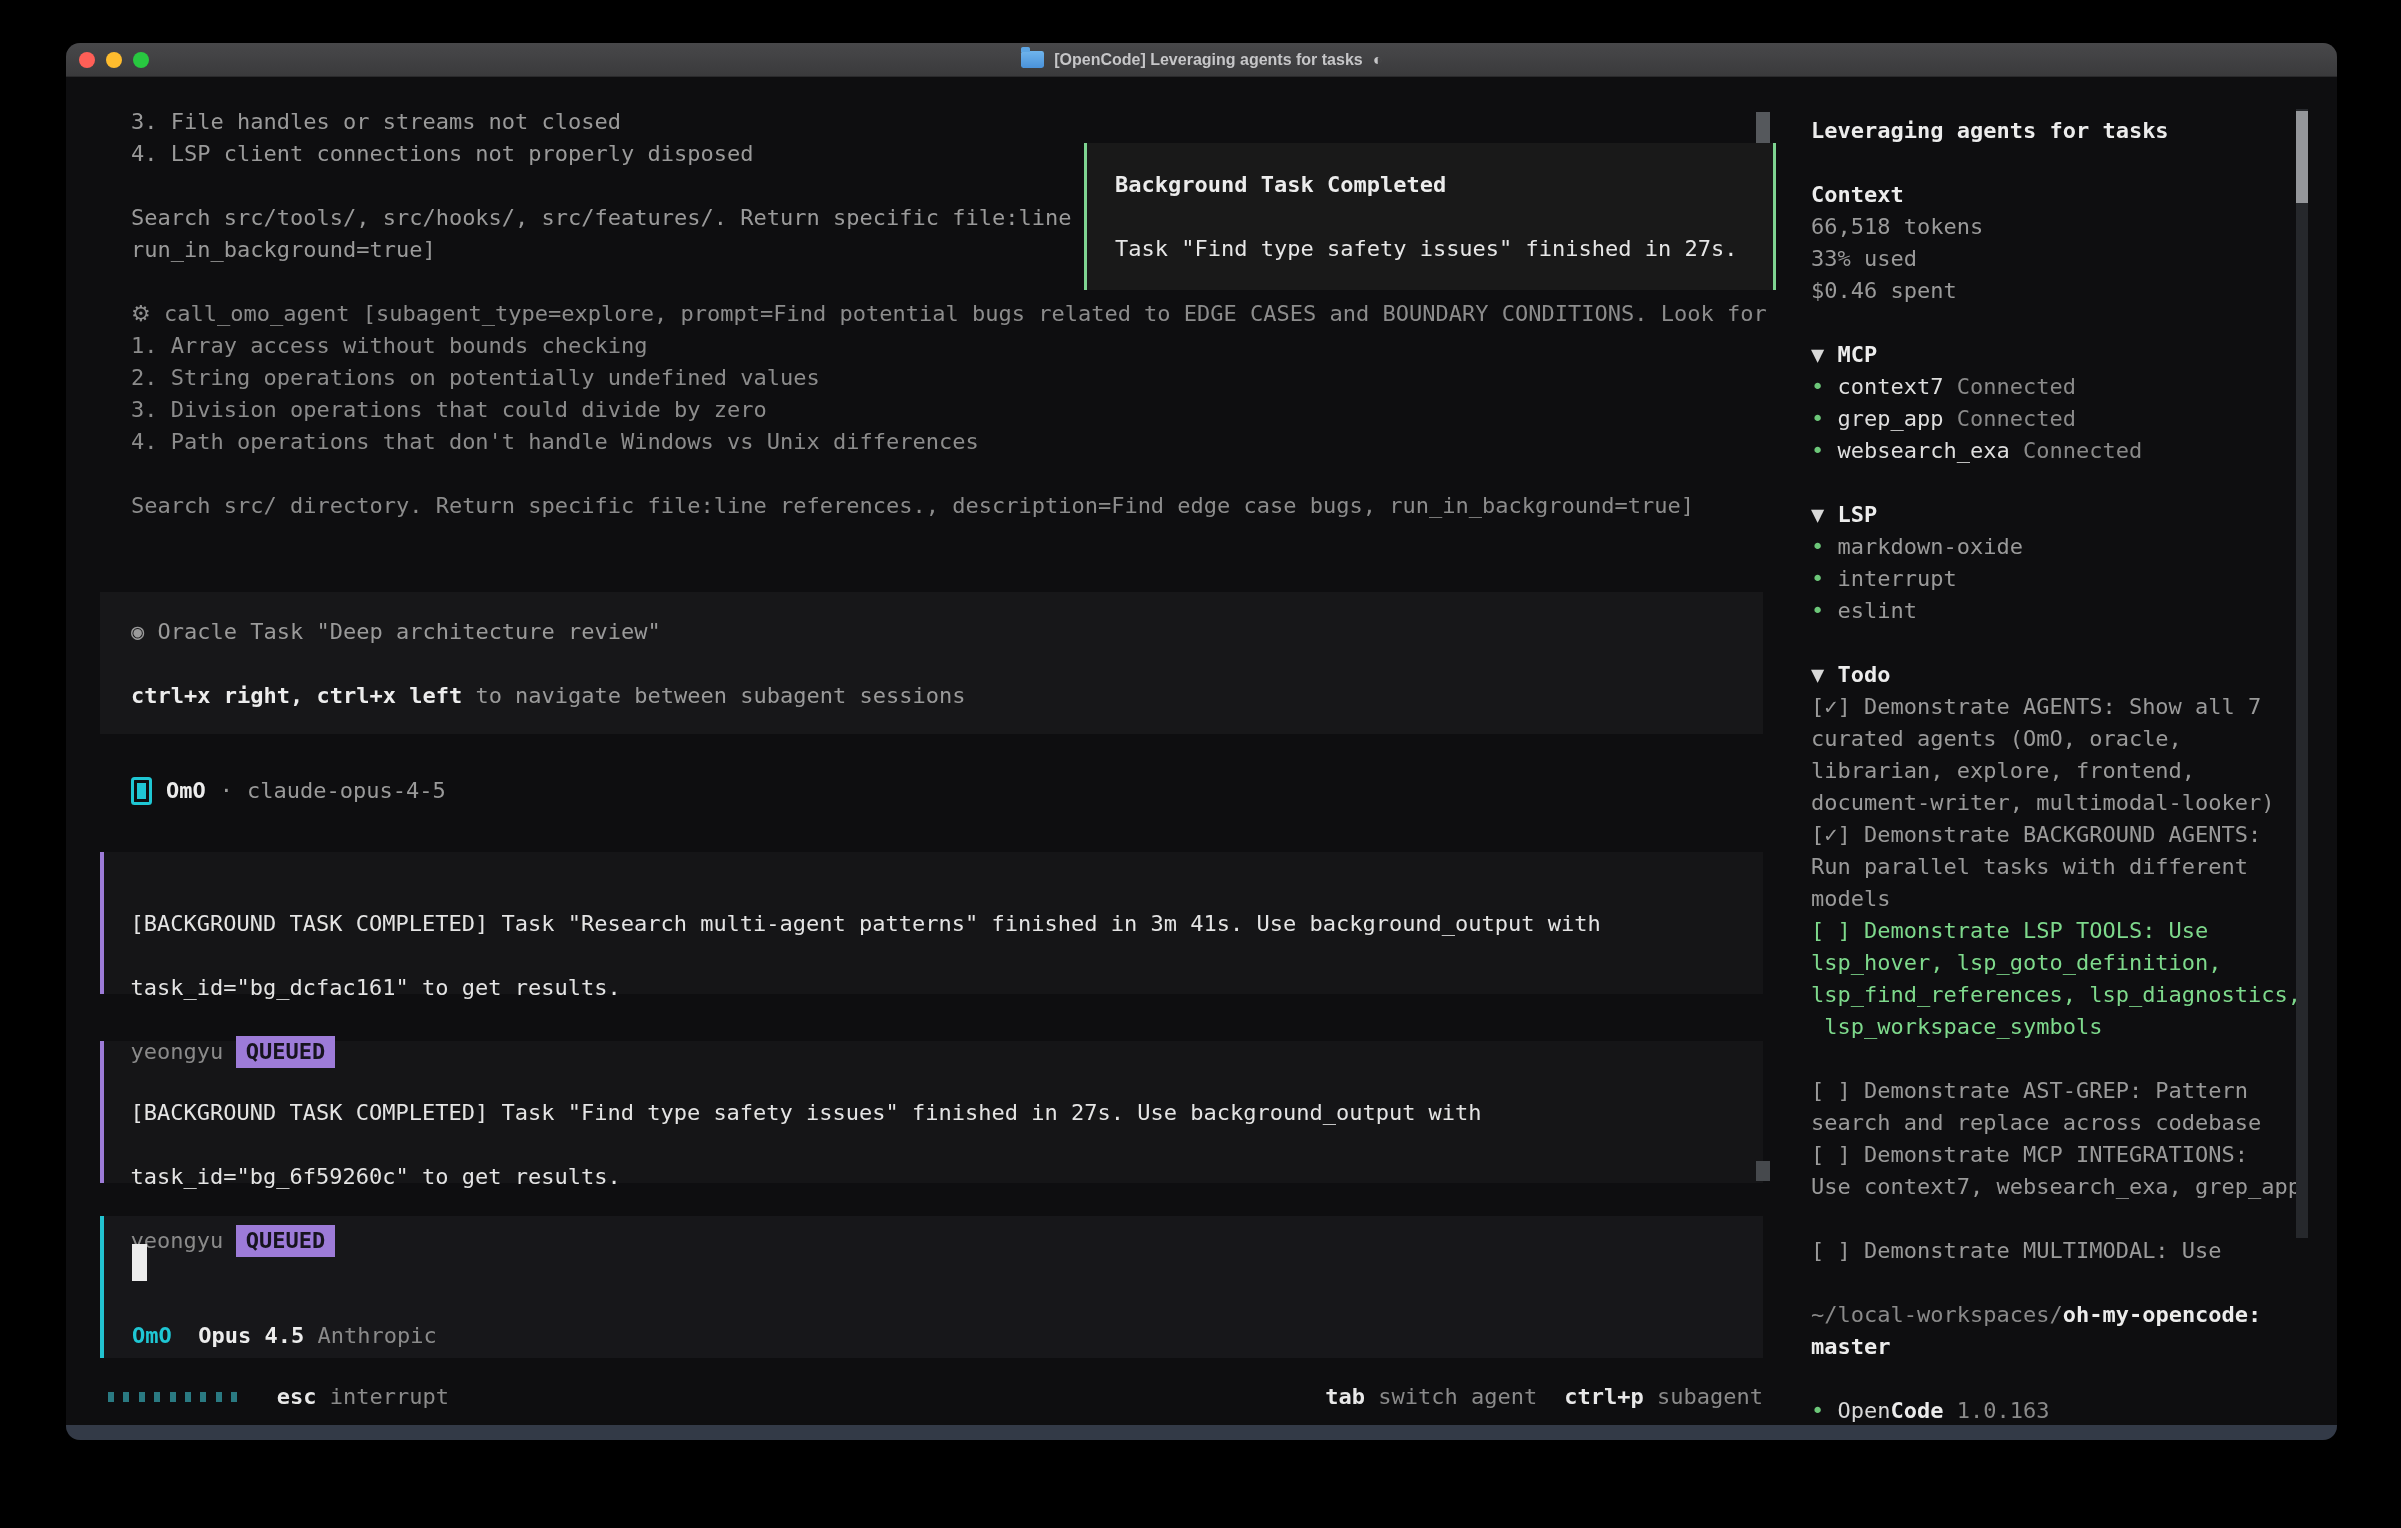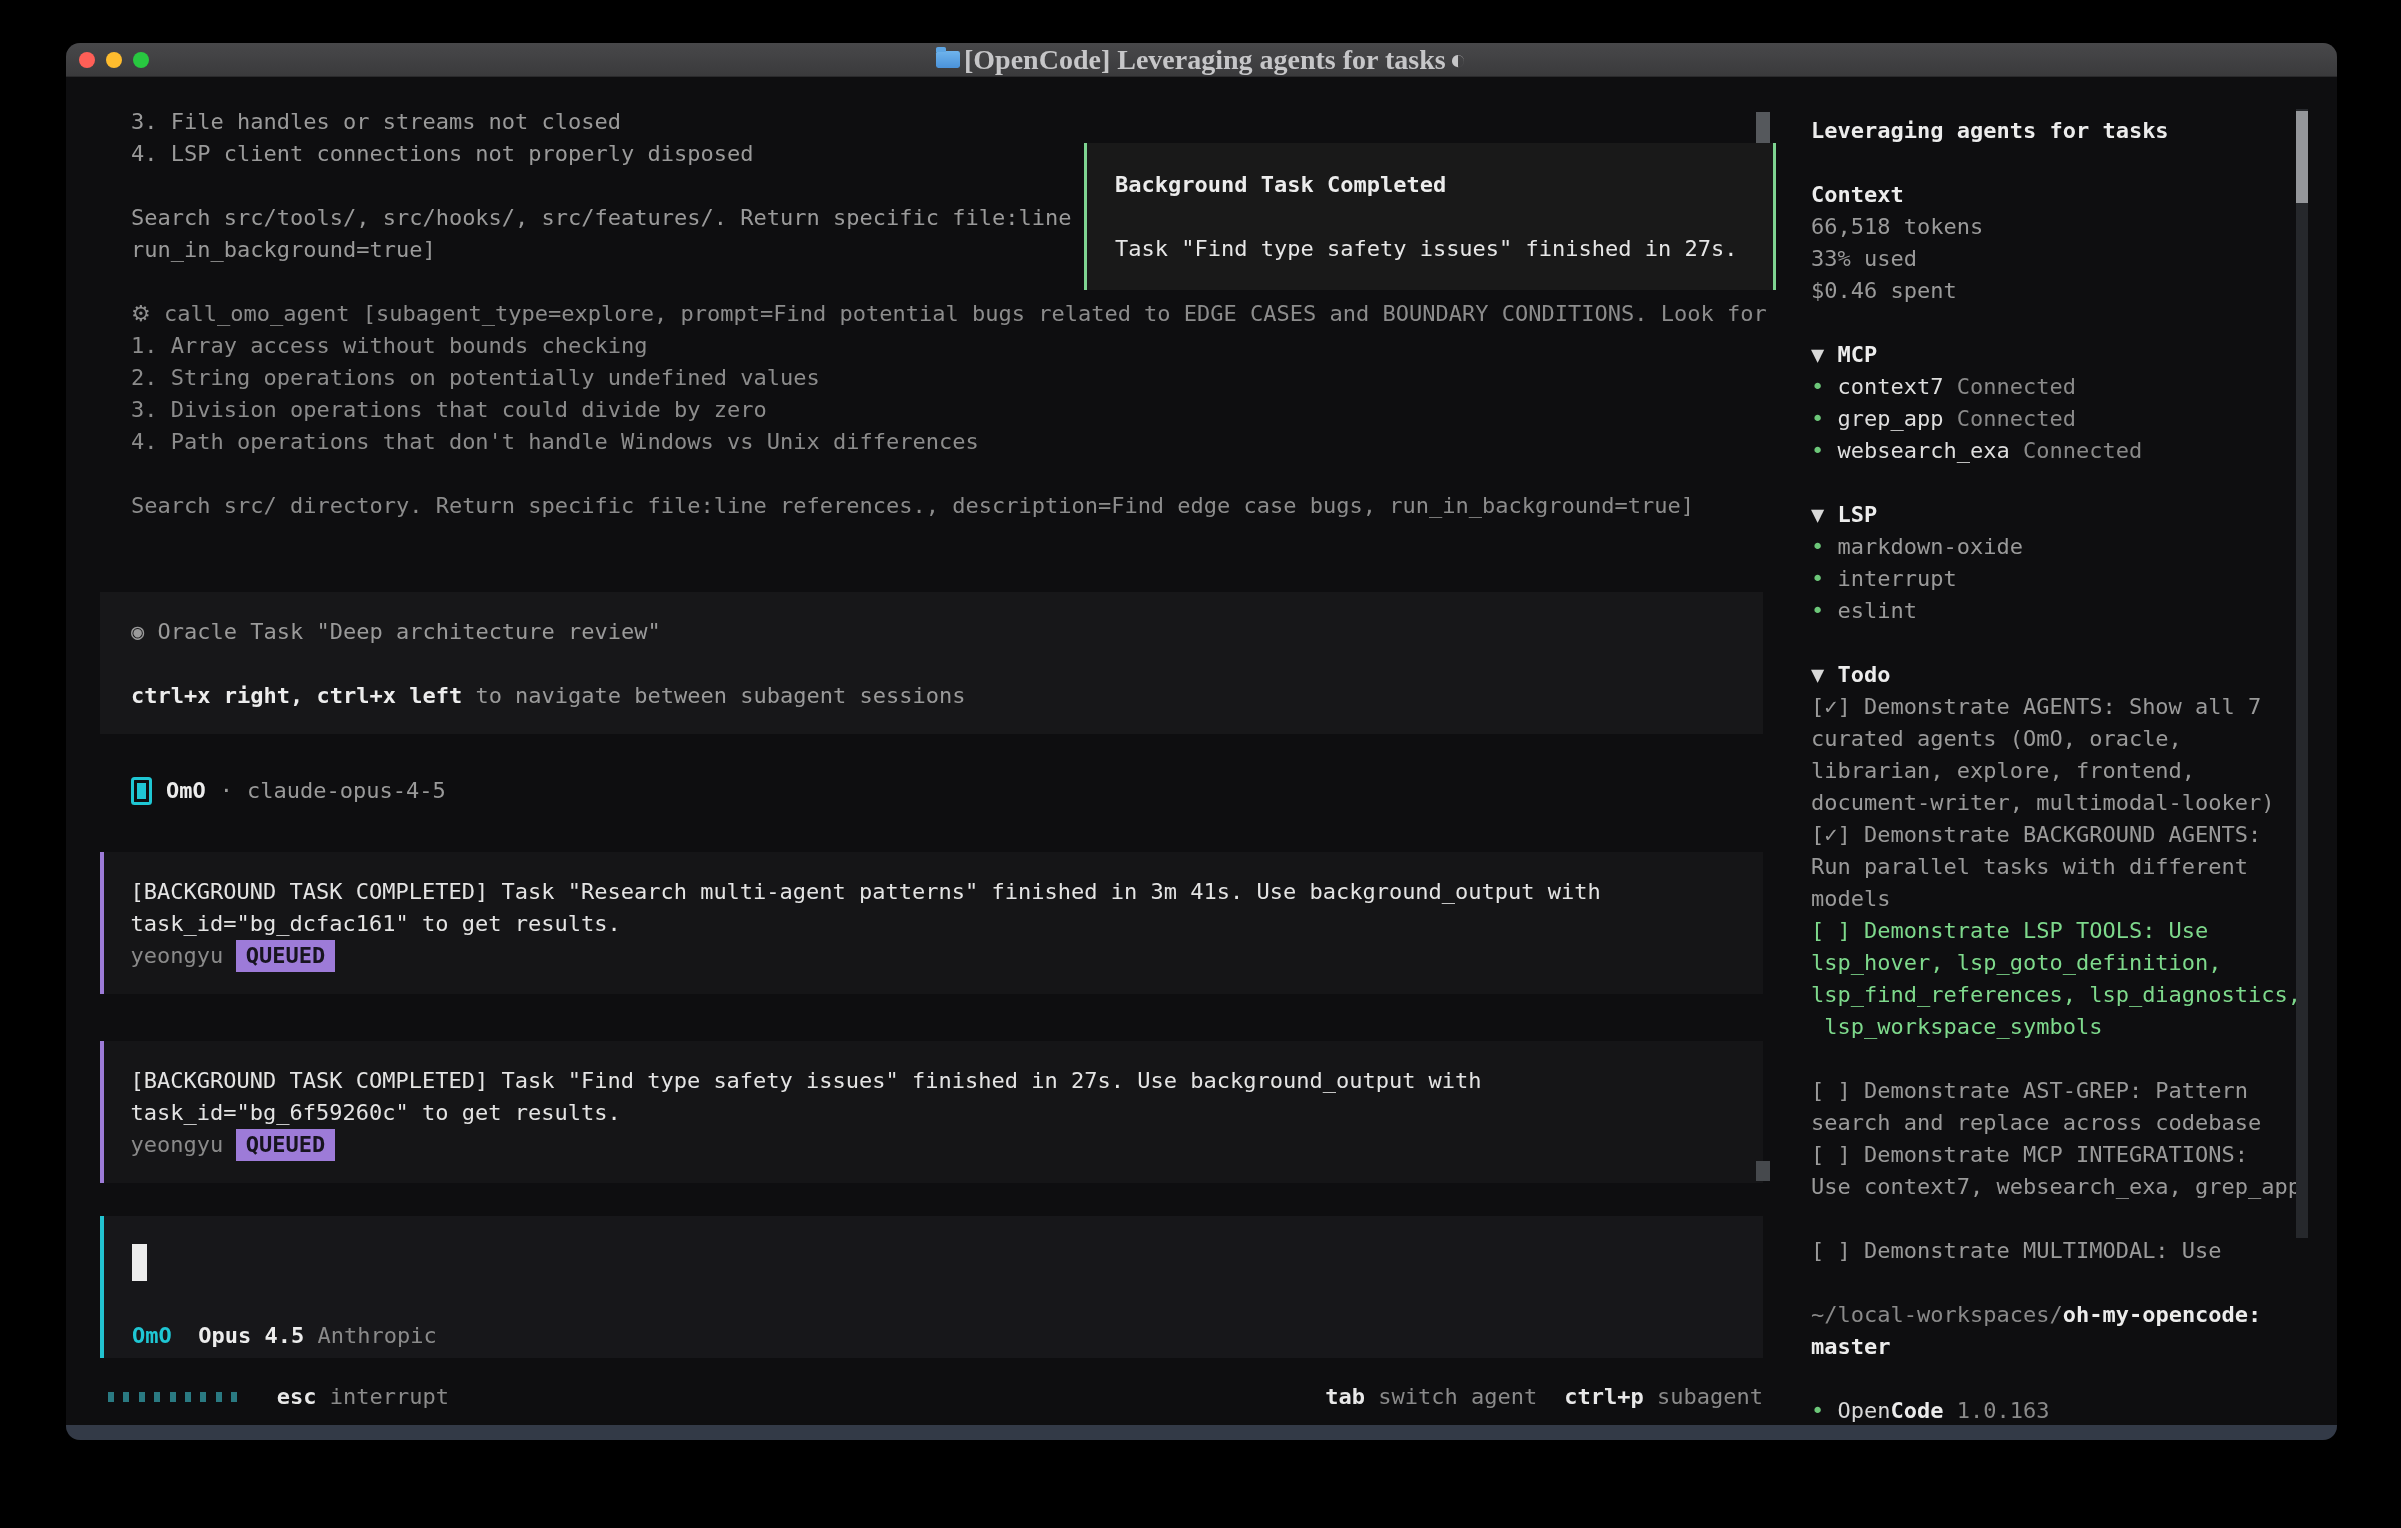--- a/index.html
+++ b/index.html
@@ -3,41 +3,41 @@
 <meta charset="utf-8">
 <style>
   html,body{margin:0;padding:0;background:#000;width:2401px;height:1528px;overflow:hidden;}
   *{box-sizing:border-box;}
   .mono{font-family:"DejaVu Sans Mono",monospace;font-size:22px;line-height:32px;}
   .win{position:absolute;left:66px;top:43px;width:2271px;height:1397px;border-radius:14px;overflow:hidden;background:#0e0e10;box-shadow:0 23.6px 71px rgba(0,0,0,.8);}
   .titlebar{position:relative;height:34px;background:linear-gradient(#48484a,#3a3a3c);border-bottom:0.6px solid #2a2a2c;display:flex;align-items:center;justify-content:center;}
   .lights{position:absolute;left:13px;top:0;height:100%;display:flex;align-items:center;gap:11.2px;}
   .light{width:16px;height:16px;border-radius:50%;}
   .light.r{background:#ff5f57;}.light.y{background:#febc2e;}.light.g{background:#28c840;}
-  .titletext{font-family:Liberation Serif, serif;font-weight:bold;font-size:28px;color:#c6c6c8;display:flex;align-items:center;gap:4px;white-space:pre;}
+  .titletext{font-family:Liberation Sans, sans-serif;font-weight:bold;font-size:16px;color:#c6c6c8;display:flex;align-items:center;gap:10px;white-space:pre;}
   .folder{width:23.6px;height:17.7px;background:linear-gradient(#6fb4ec,#4a92da);border-radius:2.4px;position:relative;}
   .folder:before{content:"";position:absolute;left:0;top:-3.5px;width:9.5px;height:4.7px;background:#5ea6e4;border-radius:1.8px 1.8px 0 0;}
   .content{position:absolute;left:0;top:34px;right:0;bottom:14.8px;background:#0e0e10;}
   .bottombar{position:absolute;left:0;bottom:0;width:100%;height:14.8px;background:#333a47;}
   .maincol{position:absolute;left:34px;top:0;width:1663px;padding-top:29px;color:#9a9a9a;}
   .tline{height:32px;white-space:pre;}
   .dim{color:#8c8c8c;}
   .w{color:#ececec;}
   .bold{font-weight:bold;}
   .gear{font-family:"DejaVu Sans",sans-serif;color:#909090;}
   .pad{padding-left:31px;}
   .notif{position:absolute;left:1018px;top:66px;width:692px;height:147px;background:#191919;border-left:3px solid #7ed491;border-right:3px solid #7ed491;padding:26px 0 0 28px;z-index:5;}
   .box{background:#171719;width:100%;padding:23.6px 0 23.6px 31px;}
   .oracle{margin-top:70px;height:142px;}
   .hdrrow{margin-top:41px;height:32px;display:flex;align-items:center;gap:14px;padding-left:31px;white-space:pre;}
   .agent-sq{width:21px;height:28px;border:3px solid #1fc7d4;border-radius:3.5px;display:flex;align-items:center;justify-content:center;}
   .agent-sq i{display:block;width:9.5px;height:15.4px;background:#1fc7d4;}
   .msg{margin-top:45px;height:142px;background:#151517;border-left:4.1px solid #9d7bd8;padding-left:26.6px;}
   .msg2{margin-top:47px;}
-  .msg .tline{color:#e4e4e4;}
+  .msg .tline{color:#e4e4e4;margin-top:32px;}
   .author{color:#8a8a8a;}
   .badge{display:inline-block;background:#9d7bd8;color:#17141f;font-weight:bold;padding:0 9.5px;margin-left:13px;}
   .inputbox{margin-top:32.5px;height:142px;background:#17171a;border-left:4.1px solid #22c3d1;padding-left:28px;display:flex;flex-direction:column;justify-content:space-between;padding-top:28px;padding-bottom:5.9px;}
   .cursor{width:15.4px;height:37px;background:#ececec;}
   .modelrow{white-space:pre;}
   .teal{color:#1fc7d4;}
   .statusrow{margin-top:23.6px;height:32px;display:flex;justify-content:space-between;align-items:center;white-space:pre;}
   .sgroup{display:flex;align-items:center;}
   .dots{width:135px;height:9.5px;margin-left:7.7px;margin-right:34px;background:repeating-linear-gradient(90deg,#2a7a82 0 5.9px,transparent 5.9px 15.4px);}
   .key{font-weight:bold;color:#e8e8e8;}

